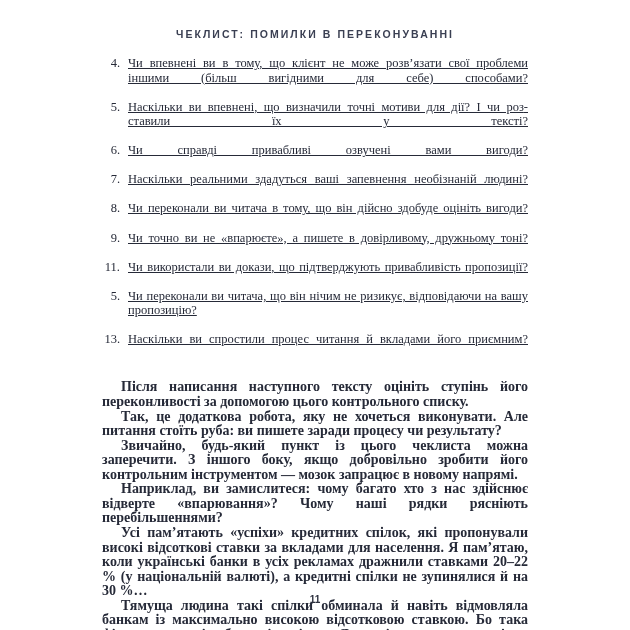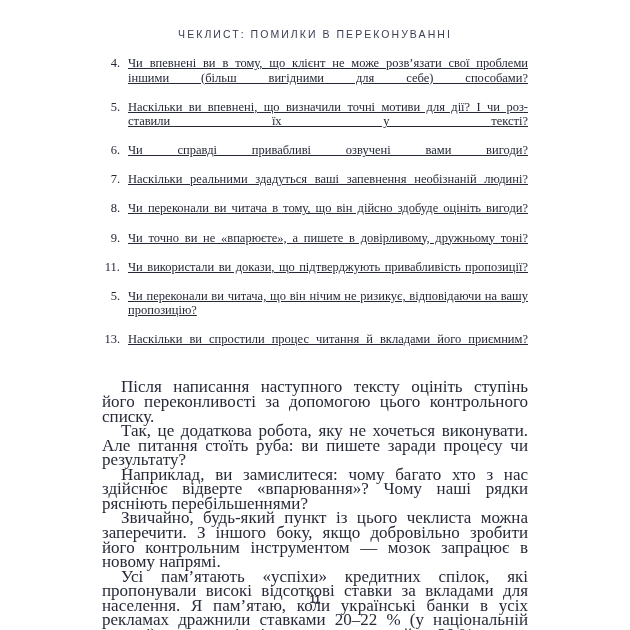--- a/index.html
+++ b/index.html
@@ -24,21 +24,21 @@
 
   
   .running-head {
     position: absolute;
     left: 0;
     top: 28px;
     width: 630px;
     text-align: center;
     font-family: "Liberation Sans", "DejaVu Sans", sans-serif;
     font-size: 10.5px;
-    font-weight: 400;
+    font-weight: 700;
     letter-spacing: 2.05px;
     color: #3a3f52;
     text-transform: uppercase;
     white-space: nowrap;
   }
 
   
   .textblock {
     position: absolute;
     left: 102px;
@@ -81,26 +81,27 @@
     display: inline-block;
     width: 100%;
   }
 
   
   .body-copy {
     margin-top: 19px;
   }
   p.para {
     margin: 0;
-    font-size: 17px;
+    font-size: 14px;
     line-height: 14.55px;
     text-align: justify;
     text-justify: inter-word;
     text-indent: 19px;
     hyphens: manual;
+    font-weight: bold;
   }
 
   
   .folio {
     position: absolute;
     left: 0;
     top: 594px;
     width: 630px;
     text-align: center;
     font-family: "Liberation Sans", "DejaVu Sans", sans-serif;
@@ -153,22 +154,22 @@
       </li>
       <li>
         <span class="num">13.</span>
         <span class="itemtext">Наскільки ви спростили процес читання й вкладами його приємним?</span>
       </li>
     </ol>
 
     <div class="body-copy">
       <p class="para">Після написання наступного тексту оцініть ступінь його переконливості за допомогою цього контрольного списку.</p>
       <p class="para">Так, це додаткова робота, яку не хочеться виконувати. Але питання стоїть руба: ви пишете заради процесу чи результату?</p>
+      <p class="para">Звичайно, будь-який пункт із цього чеклиста можна заперечити. З іншого боку, якщо добровільно зробити його контрольним інструментом — мозок за­працює в новому напрямі.</p>
       <p class="para">Наприклад, ви замислитеся: чому багато хто з нас здійснює відверте «впа­рювання»? Чому наші рядки рясніють перебільшеннями?</p>
-      <p class="para">Звичайно, будь-який пункт із цього чеклиста можна заперечити. З іншого боку, якщо добровільно зробити його контрольним інструментом — мозок за­працює в новому напрямі.</p>
       <p class="para">Усі пам’ятають «успіхи» кредитних спілок, які пропонували високі відсот­кові ставки за вкладами для населення. Я пам’ятаю, коли українські банки в усіх рекламах дражнили ставками 20–22 % (у національній валюті), а кре­дитні спілки не зупинялися й на 30 %…</p>
       <p class="para">Тямуща людина такі спілки обминала й навіть відмовляла банкам із мак­симально високою відсотковою ставкою. Бо така фінансова розкіш була підо­зрілою. Як потім показали наслідки діяльності (а точніше, крах) кредитних спілок, побоювання не були марними.</p>
 
     </div>
 
   </div>
 
   <div class="folio">11</div>
 
 </div>

